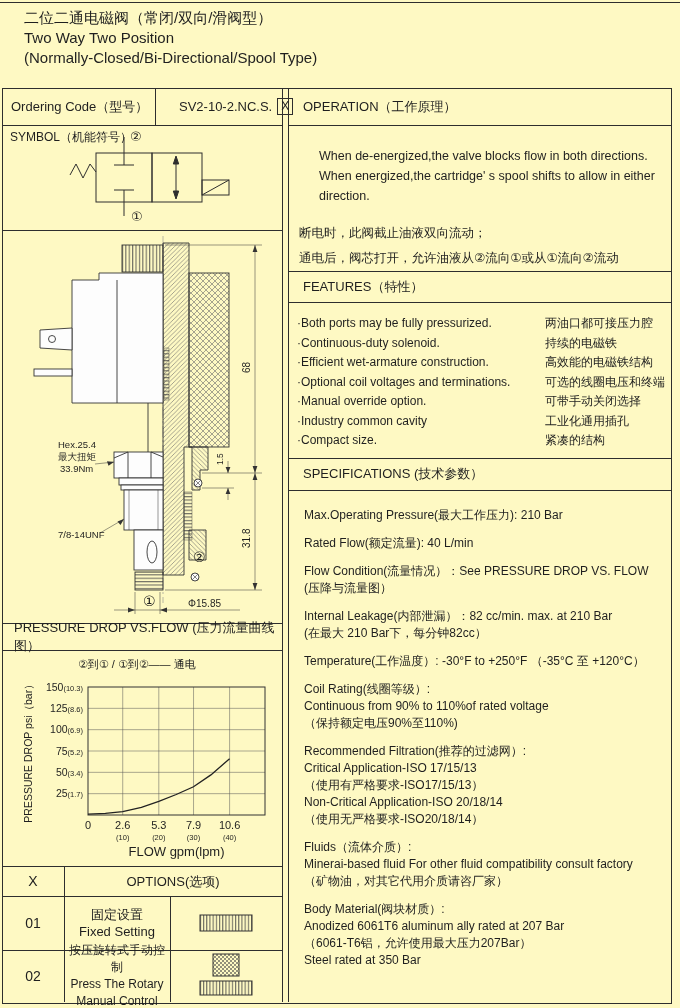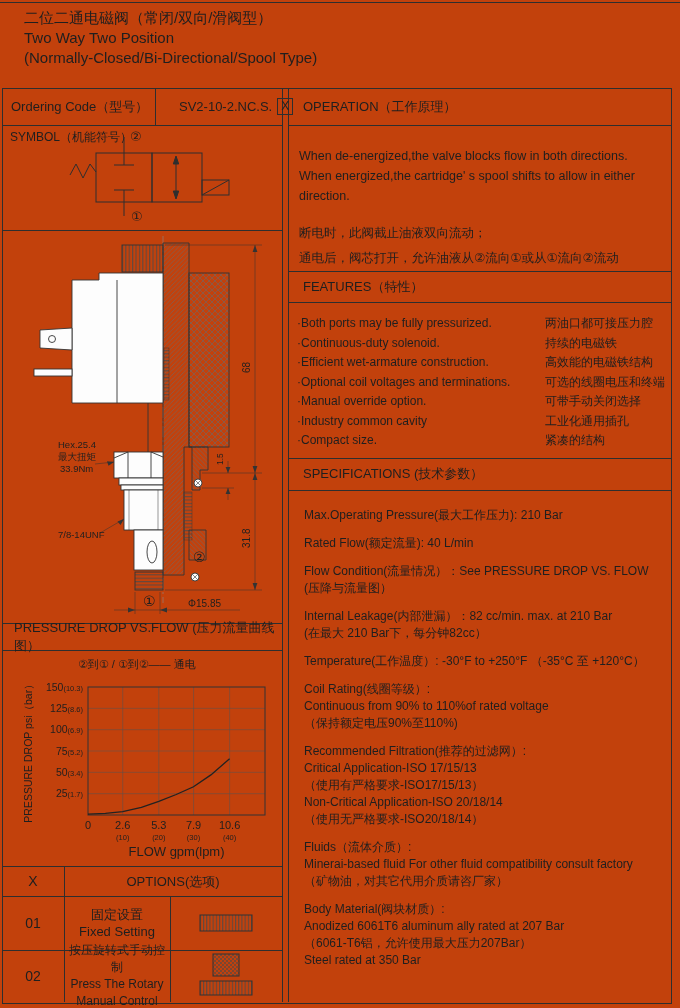--- a/index.html
+++ b/index.html
@@ -1,31 +1,31 @@
 <!DOCTYPE html>
 <html><head>
 <meta charset="utf-8">
 <style>
   html,body{margin:0;padding:0;background:#e8e8e8;}
-  .page{position:relative;width:680px;height:1008px;background:#c2410c;
+  .page{position:relative;width:680px;height:1008px;background:#fef9c3;
         font-family:"Liberation Sans","DejaVu Sans",sans-serif;color:#1f1f1f;overflow:hidden;}
   .hline,.vline{position:absolute;background:#2e2e2e;}
   .hline{height:1px;}
   .vline{width:1px;}
   .abs{position:absolute;}
   .flexc{display:flex;align-items:center;}
   .title-block{left:24px;top:8px;font-size:15px;line-height:20px;}
   .ord-label{left:2px;top:88px;width:153px;height:37px;padding-left:9px;font-size:13px;}
   .ord-code{left:155px;top:88px;width:127px;height:37px;padding-left:24px;font-size:13px;}
   .code-suffix{display:inline-block;border:1px solid #2e2e2e;padding:0 3px;margin-left:5px;
                font-size:12px;line-height:15px;}
   .panel-label{left:10px;top:129px;font-size:12px;}
   .sec-header{left:289px;width:383px;height:38px;padding-left:14px;font-size:13px;}
   .op-body{left:289px;top:126px;width:372px;padding-left:10px;font-size:12.5px;}
-  .op-en{margin-top:20px;line-height:20px;}
+  .op-en{margin-top:20px;line-height:20px;margin-left:20px;}
   .op-zh{margin-top:15px;line-height:25px;}
   .feat-body{left:289px;top:302px;width:380px;padding:12px 0 0 8px;font-size:12px;}
   .feat-row{display:flex;line-height:19.5px;}
   .feat-en{flex:1;}
   .feat-zh{width:132px;flex:none;}
   .spec-body{left:289px;top:490px;width:372px;padding:17px 0 0 10px;font-size:12px;}
   .spec-group{margin:0 0 11px 5px;line-height:17px;}
   .chart-header{left:2px;top:623px;width:280px;height:27px;padding-left:12px;font-size:13px;}
   .opt-cell{font-size:13px;justify-content:center;text-align:center;line-height:17px;}
   .opt-code{font-size:14px;}

